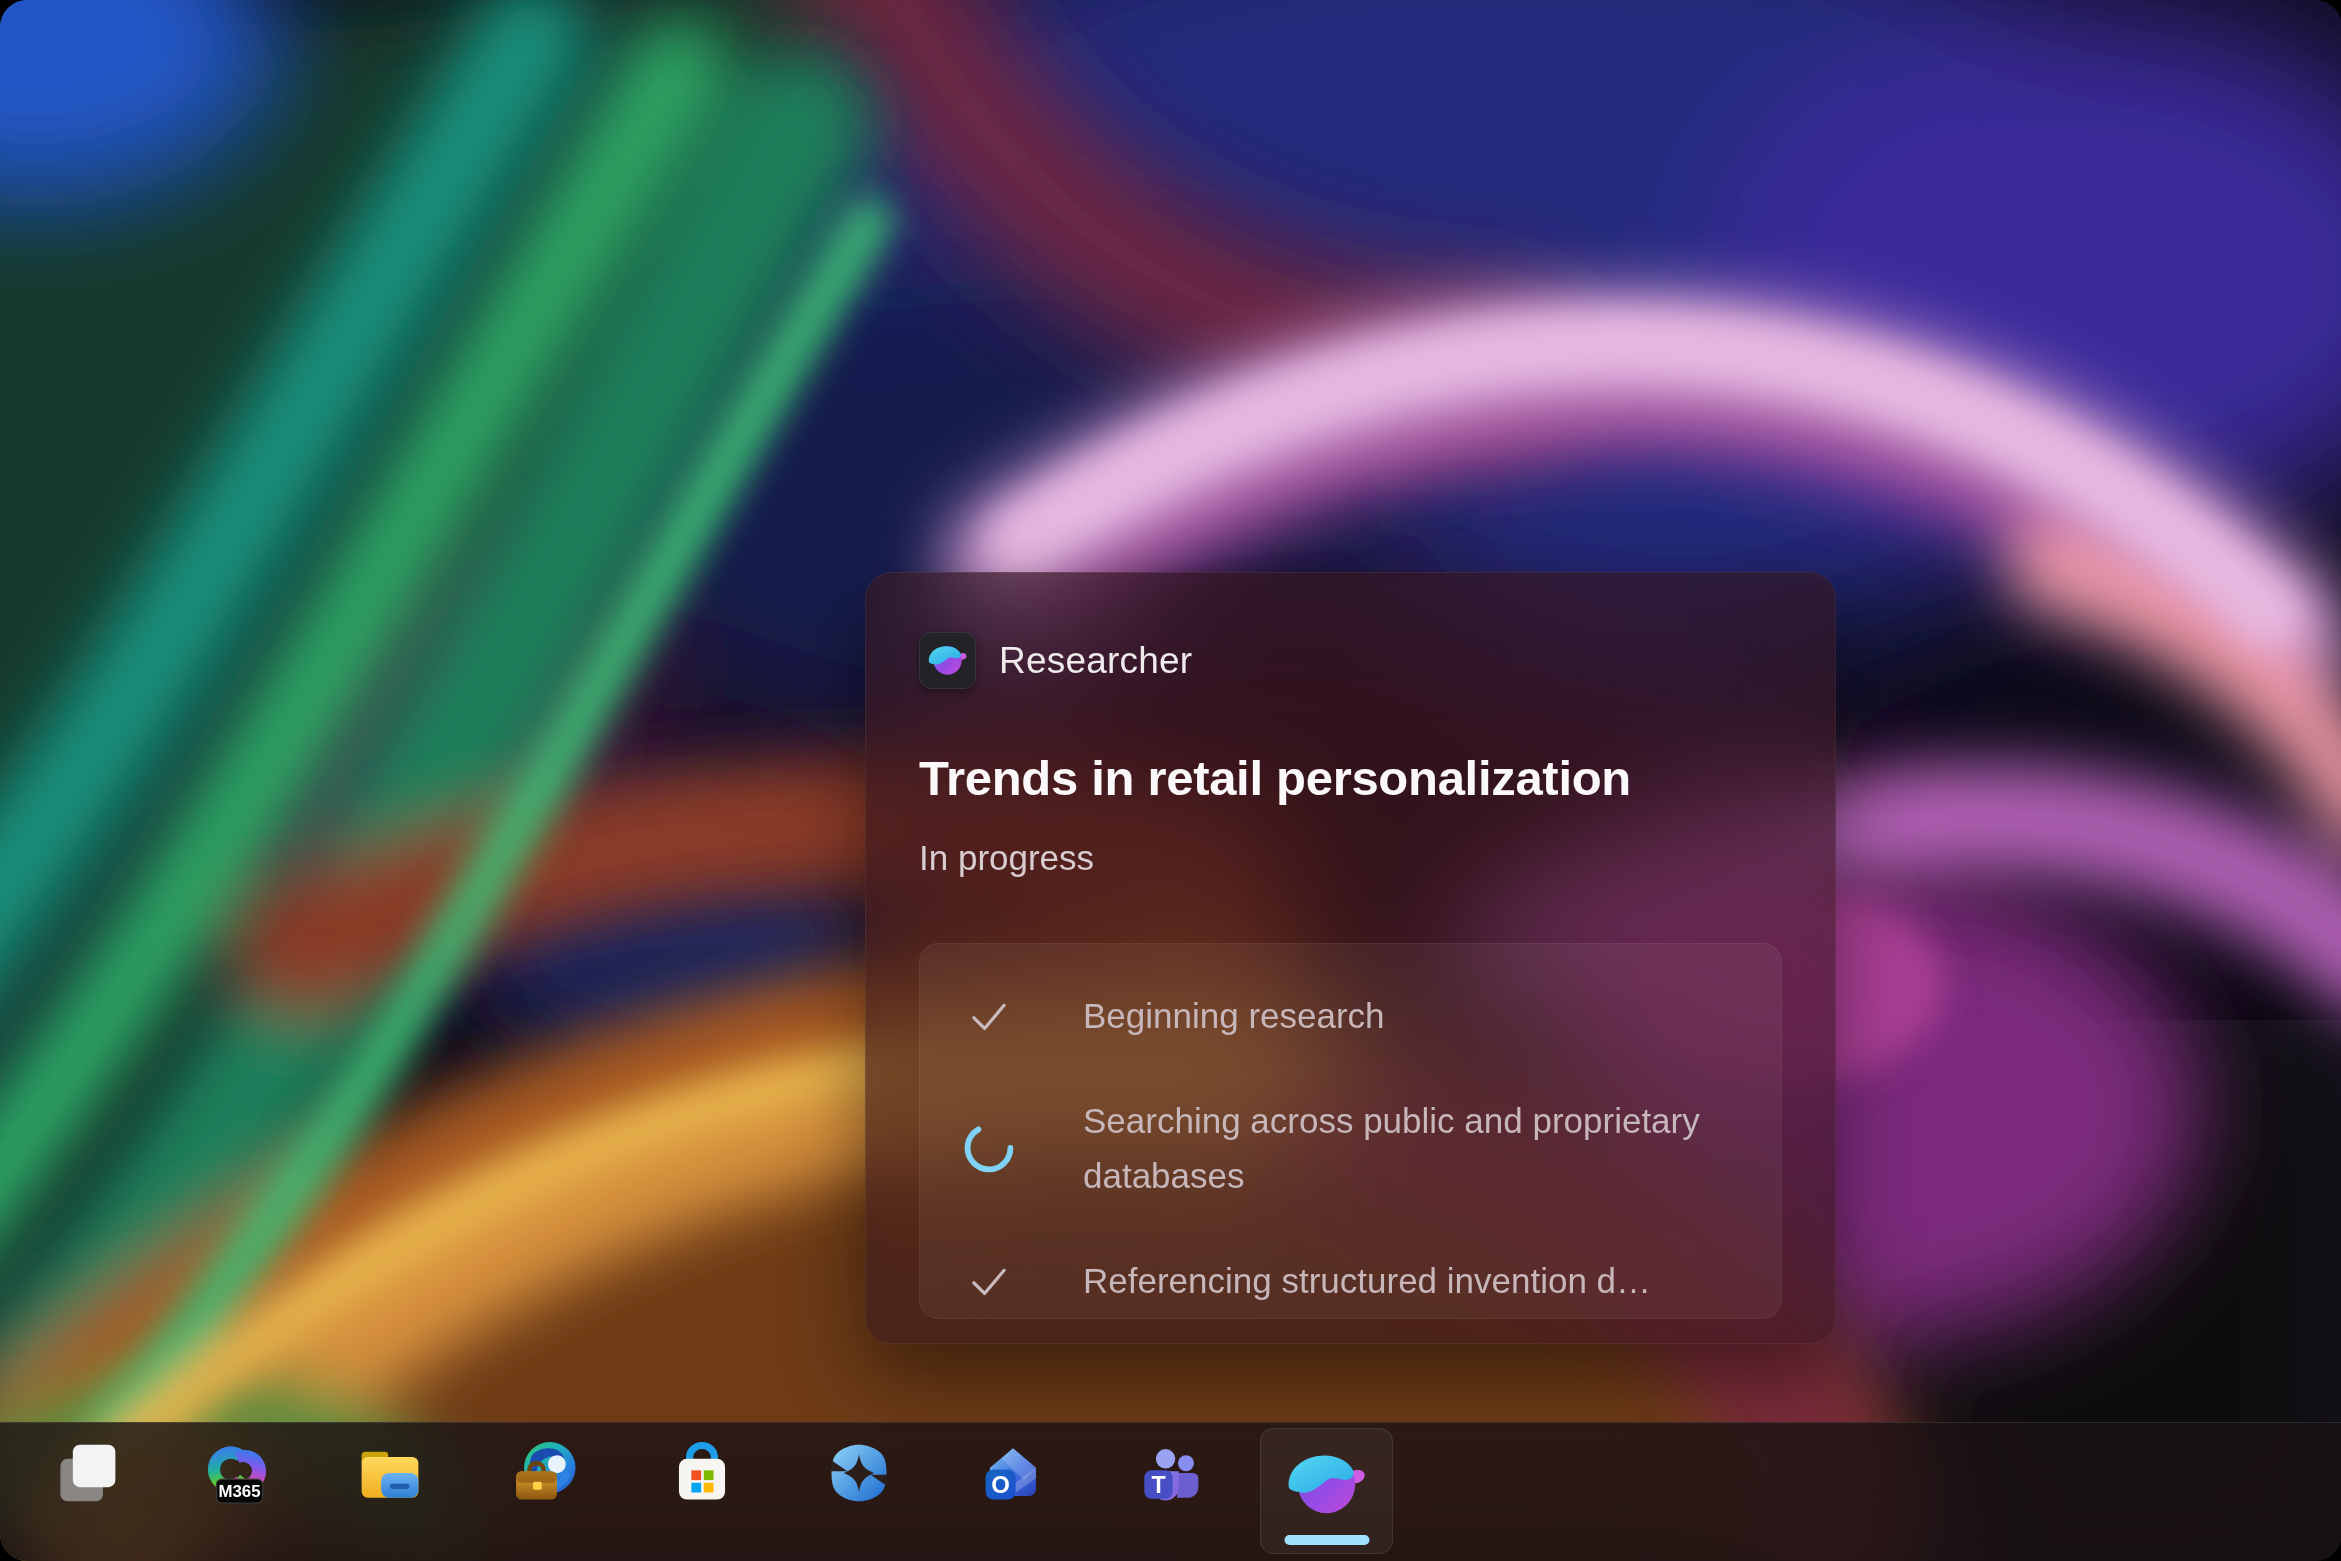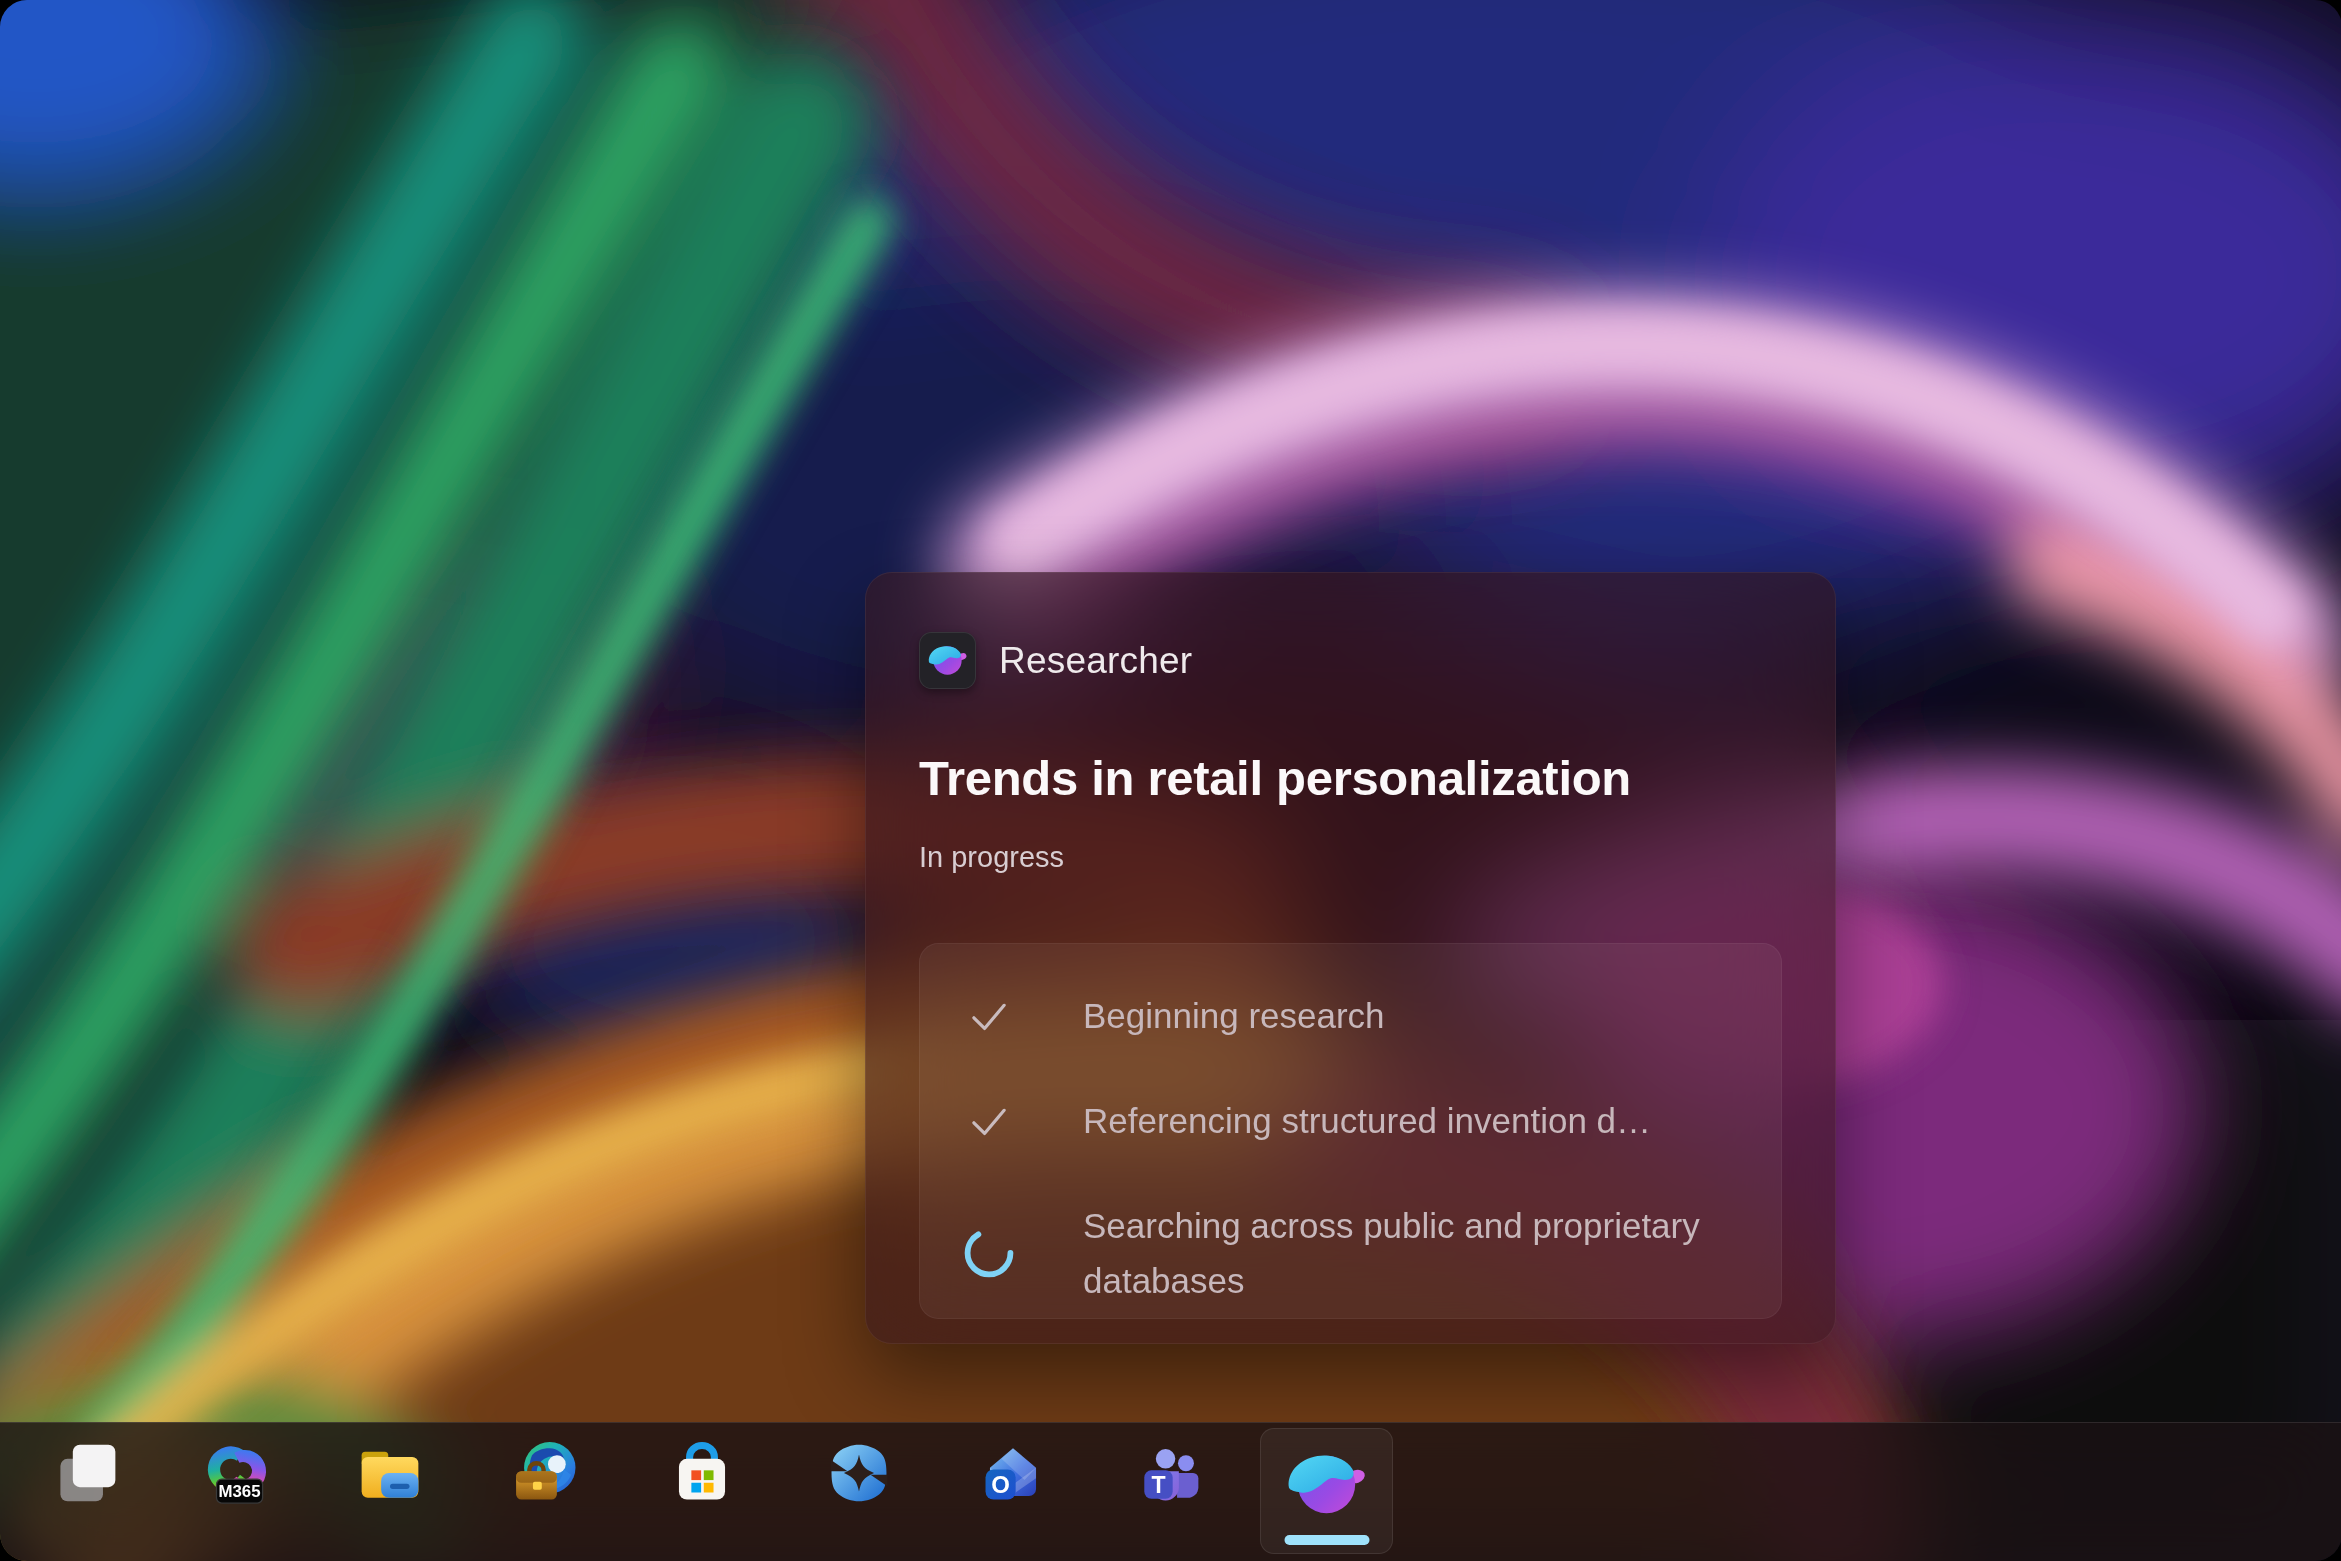--- a/index.html
+++ b/index.html
@@ -14,21 +14,21 @@
         backdrop-filter:blur(53px) saturate(115%);-webkit-backdrop-filter:blur(53px) saturate(115%);
         border:0.9px solid rgba(255,255,255,0.06);
         box-shadow:0 32px 80px rgba(0,0,0,0.45);}
   .card-header{margin-top:59px;display:flex;align-items:center;gap:23px;}
   .app-tile{width:55px;height:55px;border-radius:12.4px;background:#232227;
             border:0.9px solid rgba(255,255,255,0.09);display:flex;align-items:center;justify-content:center;
             box-shadow:0 3.5px 9px rgba(0,0,0,0.35);}
   .app-tile svg{width:43px;height:43px;display:block;}
   .app-name{font-size:37px;color:#efeaec;letter-spacing:0.2px;}
   .card-title{margin-top:61px;font-size:49px;line-height:56px;font-weight:700;color:#fbf8f9;letter-spacing:-0.3px;}
-  .card-status{margin-top:30px;font-size:29px;line-height:43px;color:#d8cdd1;}
+  .card-status{margin-top:30px;font-size:35px;line-height:43px;color:#d8cdd1;}
   .panel{margin-top:64px;height:376px;box-sizing:border-box;border-radius:19.5px;
          background:rgba(221,196,202,0.07);border:0.9px solid rgba(255,255,255,0.05);
          padding:44px 35px 0 44px;display:flex;flex-direction:column;gap:50px;}
   .step{display:flex;align-items:center;gap:69px;}
   .step-ico{width:50px;height:50px;flex:0 0 50px;display:flex;align-items:center;justify-content:center;}
   .step-label{font-size:35px;line-height:55px;color:#c7b7bb;white-space:nowrap;}
   .step.wrap .step-label{white-space:normal;max-width:665px;}
   .spinner{transform-origin:50% 50%;animation:spin 1.3s linear infinite;}
   @keyframes spin{to{transform:rotate(360deg);}}
 
@@ -190,36 +190,36 @@
 
       <div class="step">
         <span class="step-ico">
           <svg viewBox="0 0 54 54" width="48" height="48">
               <path d="M 10,29 L 22,41 L 44,15" fill="none" stroke="#c9bbbe" stroke-width="3.6" stroke-linecap="round" stroke-linejoin="round"></path>
             </svg>
         </span>
         <span class="step-label">Beginning research</span>
       </div>
 
+      <div class="step wrap">
+        <span class="step-ico">
+          <svg viewBox="0 0 56 56" width="50" height="50">
+            <circle class="spinner" cx="28" cy="28" r="24" fill="none" stroke="#7fd2f5" stroke-width="6.5" stroke-linecap="round" stroke-dasharray="100 51"></circle>
+          </svg>
+        </span>
+        <span class="step-label">Searching across public and proprietary databases</span>
+      </div>
+
       <div class="step">
         <span class="step-ico">
           <svg viewBox="0 0 54 54" width="48" height="48">
               <path d="M 10,29 L 22,41 L 44,15" fill="none" stroke="#c9bbbe" stroke-width="3.6" stroke-linecap="round" stroke-linejoin="round"></path>
             </svg>
         </span>
         <span class="step-label">Referencing structured invention d…</span>
-      </div>
-
-      <div class="step wrap">
-        <span class="step-ico">
-          <svg viewBox="0 0 56 56" width="50" height="50">
-            <circle class="spinner" cx="28" cy="28" r="24" fill="none" stroke="#7fd2f5" stroke-width="6.5" stroke-linecap="round" stroke-dasharray="100 51"></circle>
-          </svg>
-        </span>
-        <span class="step-label">Searching across public and proprietary databases</span>
       </div>
 
     </div>
   </div>
 
   <div class="taskbar"></div>
 
   <div class="tb-item" style="left:48px">
     <svg viewBox="0 0 88 88">
       <rect x="14" y="28" width="48" height="48" rx="8" fill="#9b9a9c" opacity="0.82"></rect>

